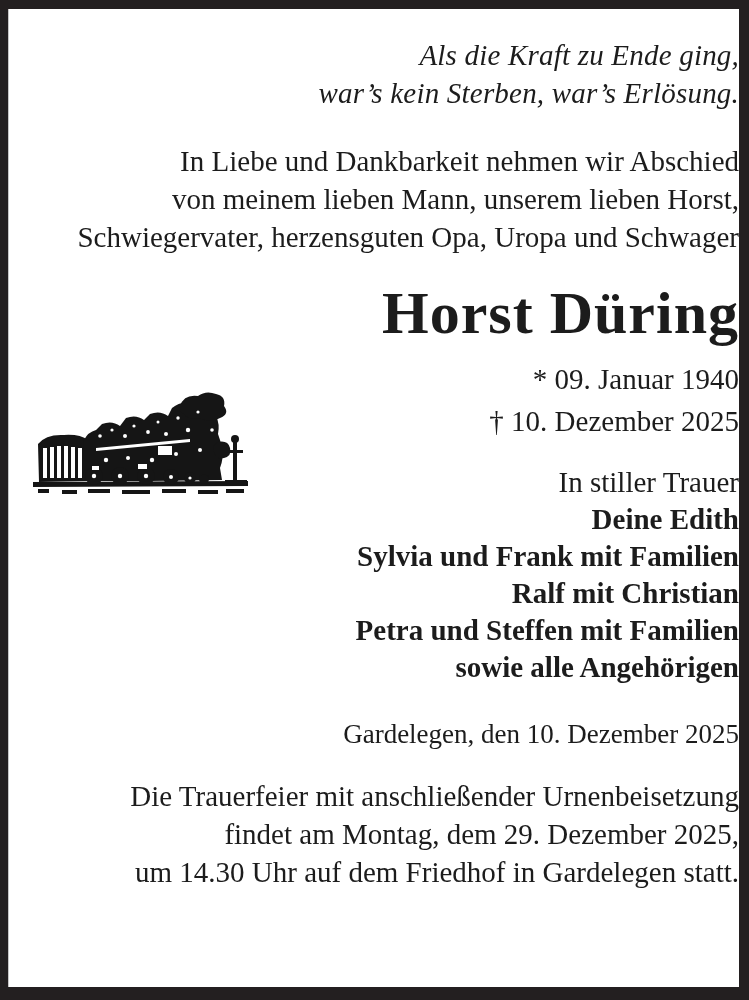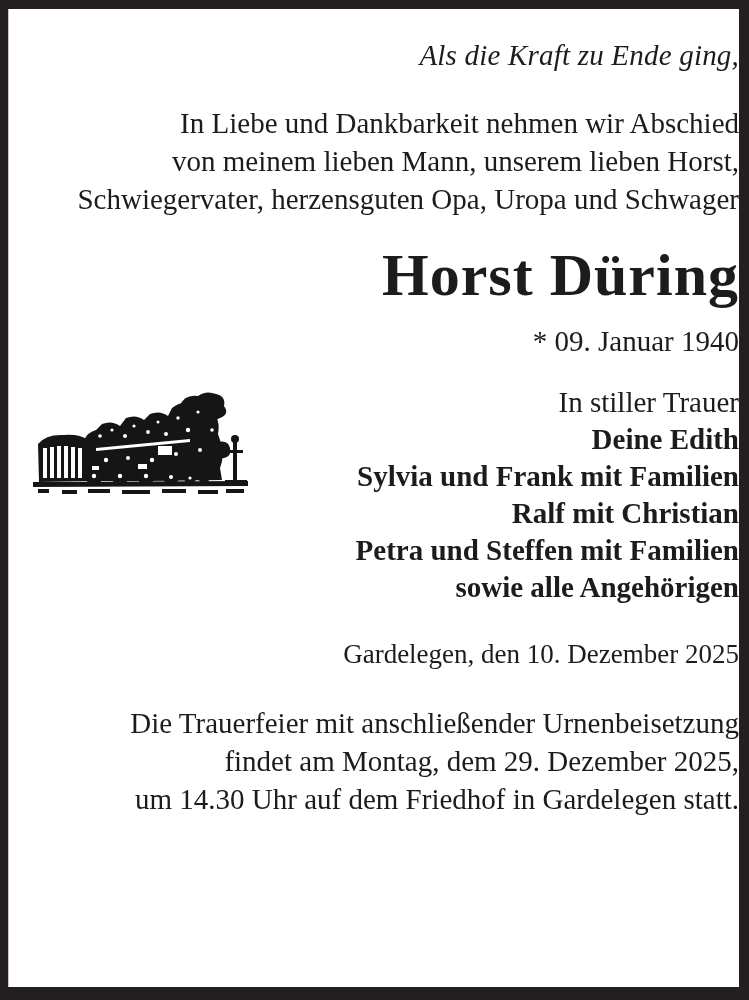--- a/index.html
+++ b/index.html
@@ -28,21 +28,21 @@
   }
   .content { text-align: right; padding-top: 27px; }
 
   .verse { font-style: italic; font-size: 29px; line-height: 38px; letter-spacing: 0.2px; }
   .intro { margin-top: 30px; font-size: 29px; line-height: 38px; }
   .name  { margin-top: 24px; font-size: 60px; font-weight: bold; line-height: 66px; letter-spacing: 1px; }
   .dates { margin-top: 12px; font-size: 29px; line-height: 42px; }
   .mourning { margin-top: 22px; font-size: 29px; line-height: 37px; margin-left: 41px; }
   .mourning .bold { font-weight: bold; }
   .place-date { margin-top: 29px; font-size: 27px; line-height: 38px; }
-  .funeral { margin-top: 31px; font-size: 29px; line-height: 38px; }
+  .funeral { margin-top: 24px; font-size: 29px; line-height: 38px; }
   .funeral-home { margin-top: 22px; font-size: 22px; line-height: 30px; }
   .line { display: block; }
 
   .train {
     position: absolute;
     left: 22px;
     top: 381px;
     width: 222px;
     height: 106px;
   }
@@ -116,32 +116,34 @@
           <circle cx="141" cy="87" r="2"></circle>
         <circle cx="160" cy="88" r="1.6"></circle>
       </g>
     </svg>
   </div>
 
   <div class="content">
 
     <div class="verse">
       <span class="line">Als die Kraft zu Ende ging,</span>
+      <span class="line">war’s kein Sterben, war’s Erlösung.</span>
     </div>
 
     <div class="intro">
       <span class="line">In Liebe und Dankbarkeit nehmen wir Abschied</span>
       <span class="line">von meinem lieben Mann, unserem lieben Horst,</span>
       <span class="line">Schwiegervater, herzensguten Opa, Uropa und Schwager</span>
     </div>
 
     <div class="name">Horst Düring</div>
 
     <div class="dates">
       <span class="line">* 09. Januar 1940</span>
+      <span class="line">† 10. Dezember 2025</span>
     </div>
 
     <div class="mourning">
       <span class="line">In stiller Trauer</span>
       <span class="line bold">Deine Edith</span>
       <span class="line bold">Sylvia und Frank mit Familien</span>
       <span class="line bold">Ralf mit Christian</span>
       <span class="line bold">Petra und Steffen mit Familien</span>
       <span class="line bold">sowie alle Angehörigen</span>
     </div>

